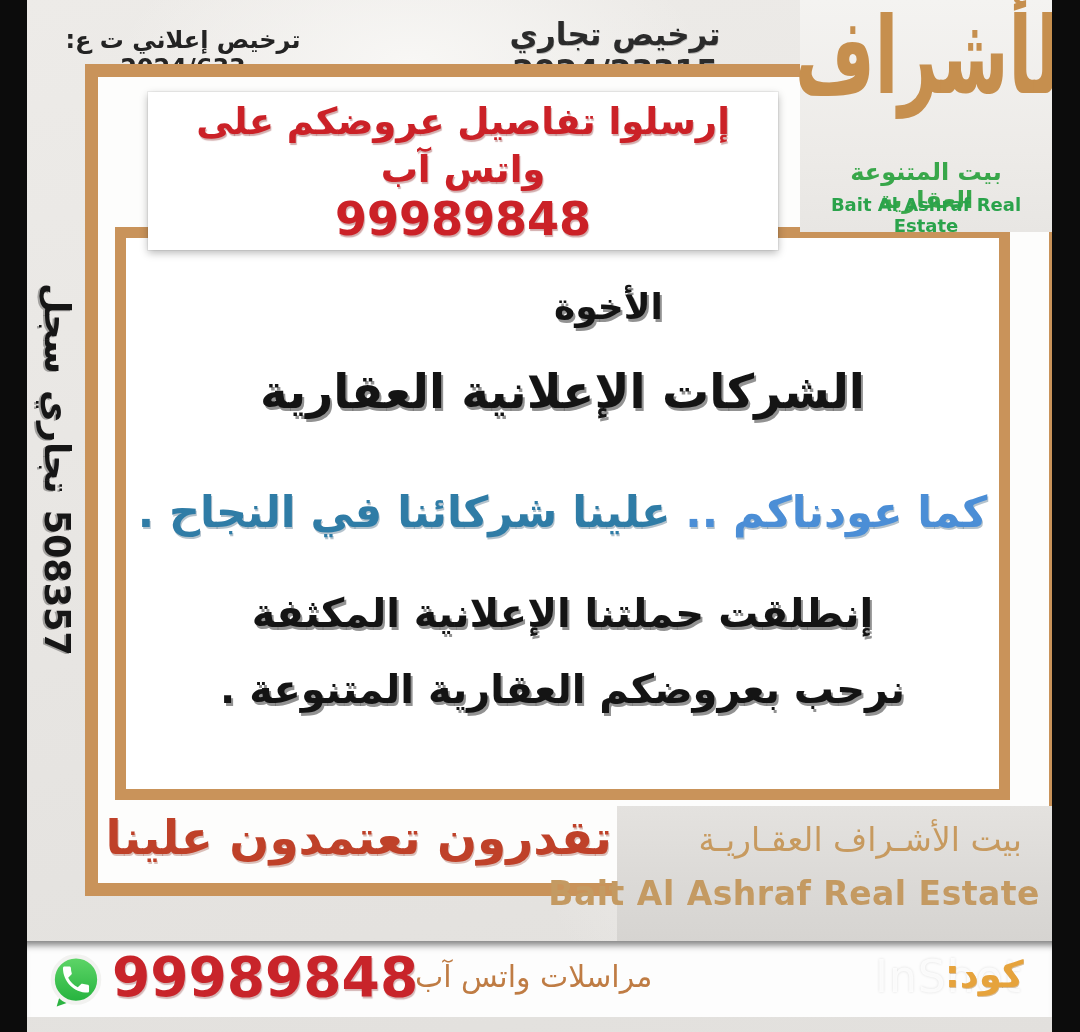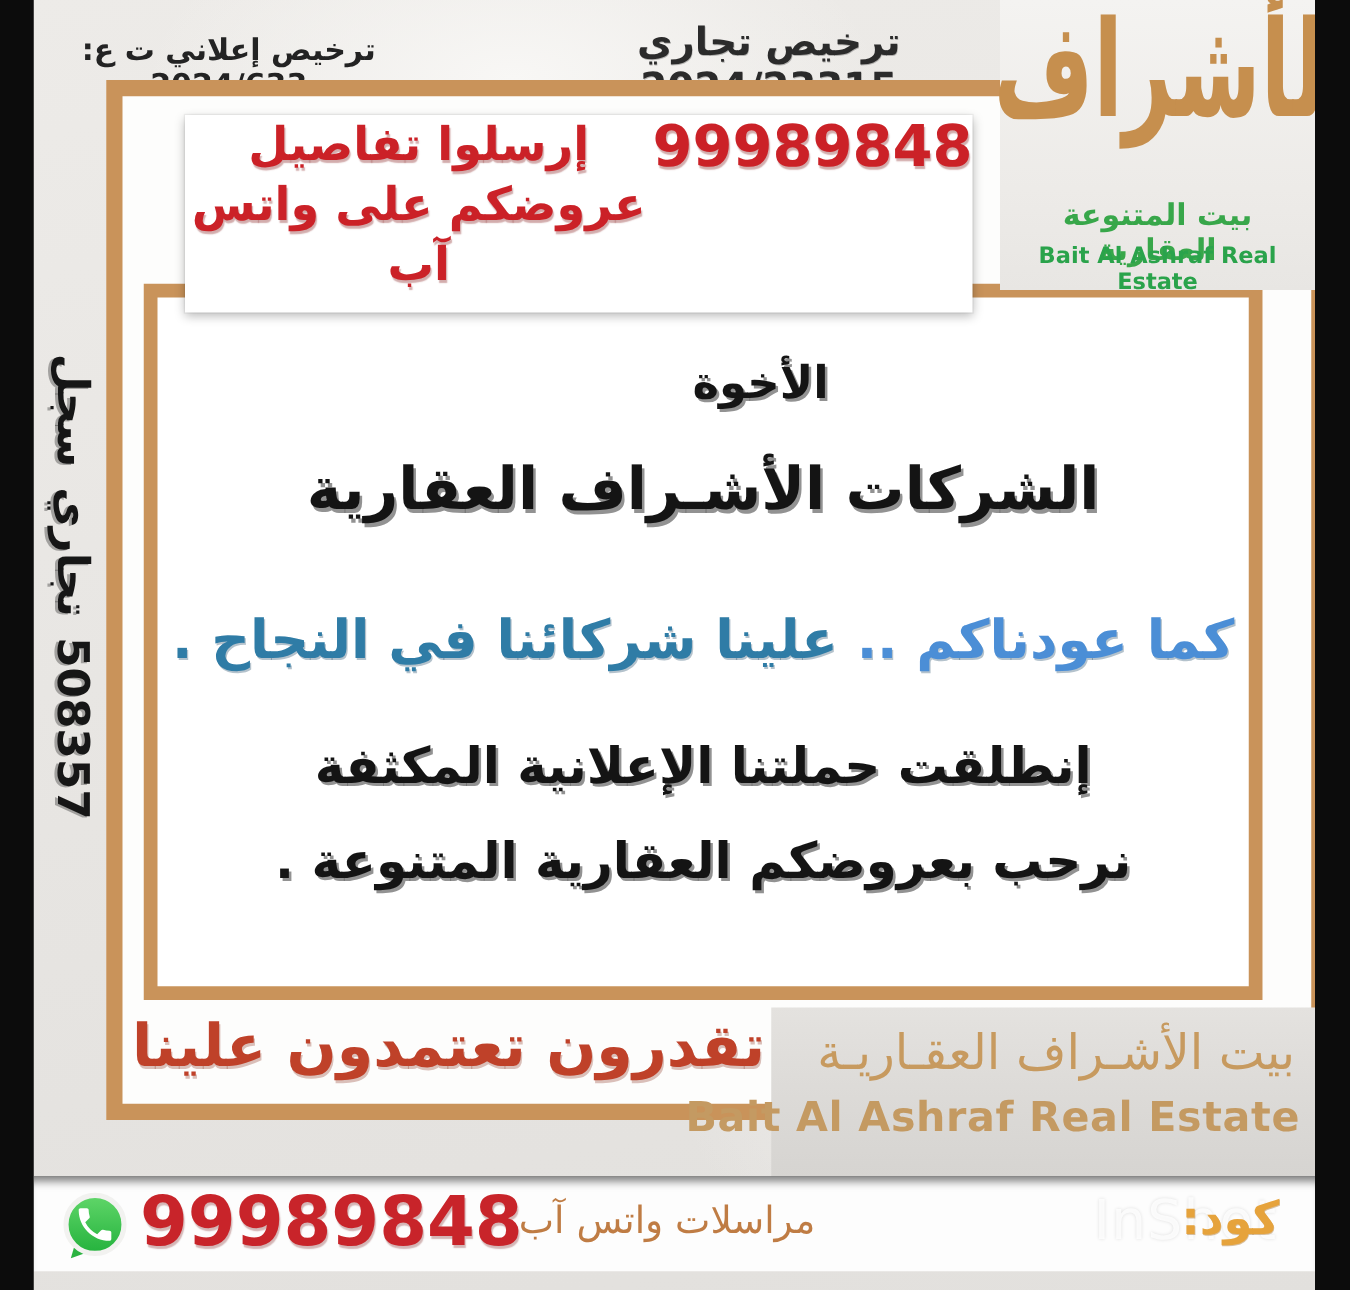--- a/index.html
+++ b/index.html
@@ -35,21 +35,21 @@
     font-size:66px; font-weight:bold; color:#c68f4e; letter-spacing:-3px;
     transform:scaleY(1.62) scaleX(1.04); transform-origin:top center; white-space:nowrap;}
   .logo-ar{position:absolute; left:0; right:0; top:158px; text-align:center;
     font-size:24px; font-weight:bold; color:#38a74a; direction:rtl;}
   .logo-en{position:absolute; left:0; right:0; top:194px; text-align:center;
     font-size:18px; font-weight:bold; color:#2aa34b;}
 
   
   .whatsapp-box{left:148px; top:92px; width:630px; height:158px; background:#ffffff; z-index:4;
     box-shadow:0 3px 8px rgba(0,0,0,.28), 0 0 0 1px rgba(0,0,0,.05);
-    display:flex; flex-direction:row; justify-content:center; text-align:center;}
+    display:flex; flex-direction:column; justify-content:center; text-align:center;}
   .offer-line{font-size:37px; font-weight:bold; color:#cb2127; direction:rtl;
     text-shadow:1px 2px 1px rgba(125,18,18,.35); line-height:1.3;}
   .offer-number{font-size:46px; font-weight:bold; color:#cb2127;
     text-shadow:1px 2px 1px rgba(125,18,18,.35); line-height:1.1;}
 
   
   .inner-frame{left:115px; top:227px; width:873px; height:551px;
     border:11px solid #c9935a; background:#ffffff; z-index:2;}
 
   
@@ -72,21 +72,21 @@
 
   
   .trust-line{left:92px; top:810px; width:520px; text-align:right; direction:rtl;
     font-size:47px; font-weight:bold; color:#bf4129; z-index:3; white-space:nowrap;
     text-shadow:1px 2px 0 rgba(140,50,30,.3);}
 
   
   .watermark-block{left:617px; top:806px; width:435px; height:136px; z-index:4;
     background:linear-gradient(180deg,#e4e2df 0%, #dbd9d6 60%, #d6d4d1 100%);
     padding:0; box-sizing:border-box;}
-  .wm-ar{position:absolute; right:16px; top:14px; font-size:39px; color:#c79a5f;
+  .wm-ar{position:absolute; right:30px; top:14px; font-size:33px; color:#c79a5f;
     direction:rtl; white-space:nowrap;}
   .wm-en{position:absolute; right:12px; top:68px; font-size:33px; font-weight:bold;
     color:#c49a62; letter-spacing:.5px; white-space:nowrap;}
 
   
   .footer-bar{left:27px; top:941px; width:1025px; height:76px; background:#fdfdfd; z-index:40;
     box-shadow:inset 0 9px 7px -5px rgba(40,40,40,.6);}
   .wa-icon{position:absolute; left:20px; top:11px; width:58px; height:58px;}
   .footer-number{position:absolute; left:85px; top:4px; font-size:55px; font-weight:bold;
     color:#c8242a; text-shadow:1px 2px 1px rgba(120,20,20,.3); white-space:nowrap;}
@@ -120,21 +120,21 @@
     <div class="offer-number">99989848</div>
   </div>
 
   <div class="abs side-label">
     <span>سجل</span>
     <span>تجاري</span>
     <span>508357</span>
   </div>
 
   <div class="abs msg greeting">الأخوة</div>
-  <div class="abs msg audience">الشركات الأشـراف العقارية</div>
+  <div class="abs msg audience">الشركات الإعلانية العقارية</div>
   <div class="abs msg slogan"><span class="p1">كما عودناكم ..</span> <span class="p2"> علينا شركائنا في النجاح .</span></div>
   <div class="abs msg campaign1">إنطلقت حملتنا الإعلانية المكثفة</div>
   <div class="abs msg campaign2">نرحب بعروضكم العقارية المتنوعة .</div>
 
   <div class="abs trust-line">تقدرون تعتمدون علينا</div>
 
   <div class="abs watermark-block">
     <div class="wm-ar">بيت الأشـراف العقـاريـة</div>
     <div class="wm-en">Bait Al Ashraf Real Estate</div>
   </div>

